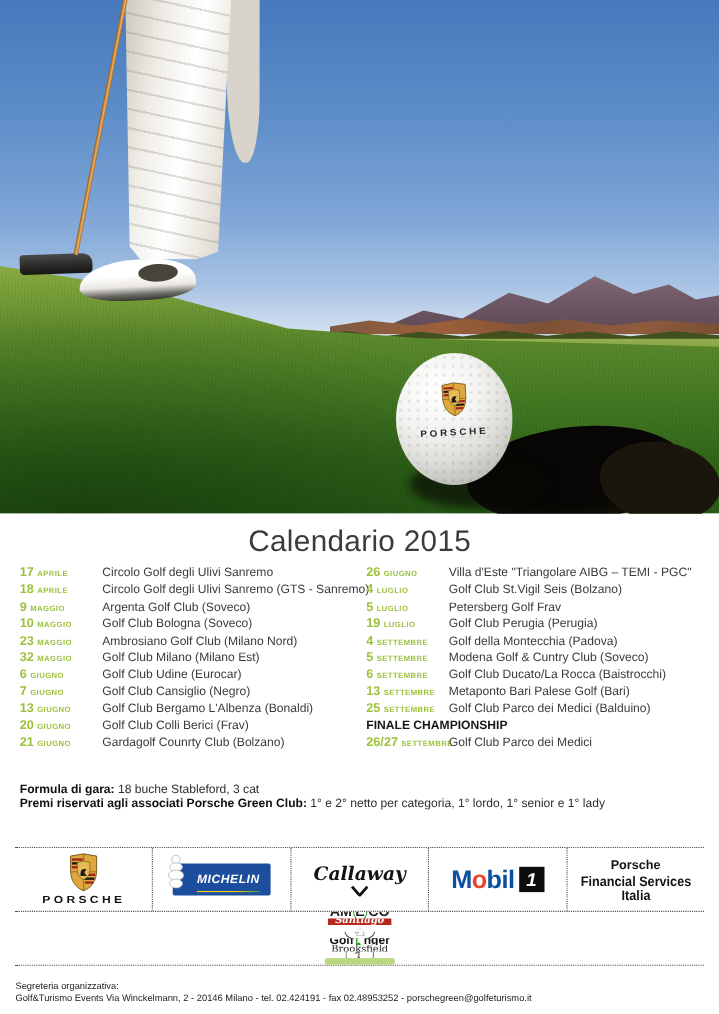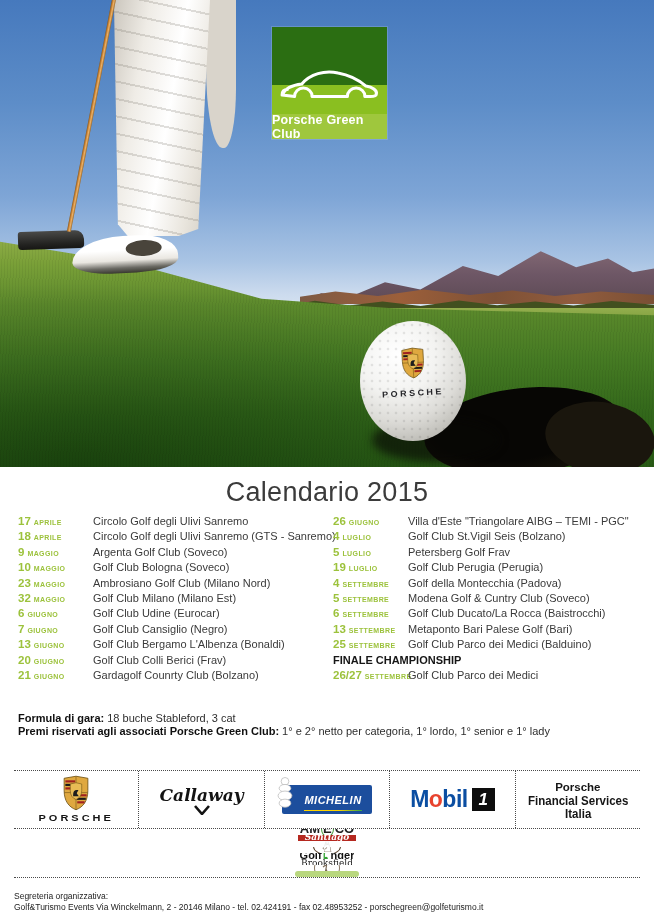--- a/index.html
+++ b/index.html
@@ -169,31 +169,20 @@
     <div class="hole"></div>
     <div class="soil"></div>
     <div class="ball-shadow"></div>
     <div class="ball">
       <svg class="ball-crest" width="25" height="32" viewBox="0 0 34 44">
           <use href="#pcrest"></use>
         </svg>
       <div class="ball-brand">PORSCHE</div>
     </div>
 
-    <div class="pgc-logo">
-      <div class="pgc-top"></div>
-      <svg class="pgc-car" viewBox="0 0 100 38" preserveAspectRatio="none">
-        <path d="M4 30 C7 23 14 20 23 19 C31 9 45 5 58 8 C69 10 78 15 85 21 C91 22 96 25 95 29 C95 31 92 31.5 89 31.5 L84 31.5 M4 30 C4 26.5 6 24.5 9 24.5 M4 30 L16 31.5 M33 31.5 L67 31.5" stroke="#fff" stroke-width="3" fill="none" stroke-linecap="round" stroke-linejoin="round"></path>
-        <path d="M16 31.5 A8.5 8.5 0 0 1 33 31.5" stroke="#fff" stroke-width="3" fill="none"></path>
-        <path d="M67 31.5 A8.5 8.5 0 0 1 84 31.5" stroke="#fff" stroke-width="3" fill="none"></path>
-      </svg>
-      <div class="pgc-strip">
-        <span>Porsche Green Club</span>
-      </div>
-    </div>
   </div>
 
   <div class="title">Calendario 2015</div>
 
   <div class="calendar">
     <div class="cal-col">
 
         <div class="cal-row">
           <span class="cal-date"><b>17</b><i>APRILE</i></span>
 
@@ -338,42 +327,42 @@
 
     </div>
 
   <div class="sponsors">
     <div class="srow1">
       <div class="scell">
         <svg width="28" height="36" viewBox="0 0 34 44">
             <use href="#pcrest"></use>
           </svg>
         <div class="porsche-word">PORSCHE</div>
-      </div>
-      <div class="scell">
-        <div class="callaway-text">Callaway</div>
-        <svg width="16" height="10" viewBox="0 0 16 10">
-          <path d="M1 1 L8 9 L15 1" stroke="#131313" stroke-width="2.6" fill="none"></path>
-        </svg>
       </div>
       <div class="scell">
         <div class="michelin-box">
           <svg class="michelin-man" width="22" height="32" viewBox="0 0 20 30">
             <g fill="#fff" stroke="#b9b9b9" stroke-width=".7">
               <circle cx="10" cy="5" r="3.6"></circle>
                 <ellipse cx="10" cy="11.5" rx="5.5" ry="3.6"></ellipse>
               <ellipse cx="10" cy="18.5" rx="6.5" ry="4.4"></ellipse>
                 <ellipse cx="10" cy="25.5" rx="5.5" ry="3.8"></ellipse>
             </g>
           </svg>
           <span>MICHELIN</span>
           <div class="michelin-line"></div>
         </div>
       </div>
       <div class="scell">
+        <div class="callaway-text">Callaway</div>
+        <svg width="16" height="10" viewBox="0 0 16 10">
+          <path d="M1 1 L8 9 L15 1" stroke="#131313" stroke-width="2.6" fill="none"></path>
+        </svg>
+      </div>
+      <div class="scell">
         <div class="mobil-row">
           <span class="mobil-word"><span>M</span><span class="o">o</span><span>bil</span></span>
           <span class="mobil-onebox">
               <span>1</span>
             </span>
         </div>
       </div>
       <div class="scell">
         <div class="pfs">
           <span class="l1">Porsche</span>

